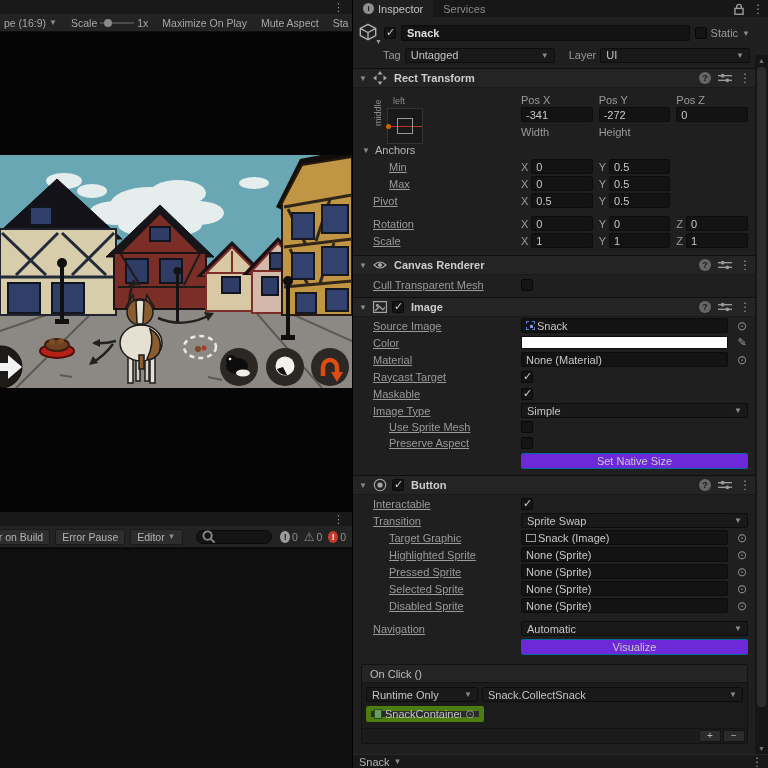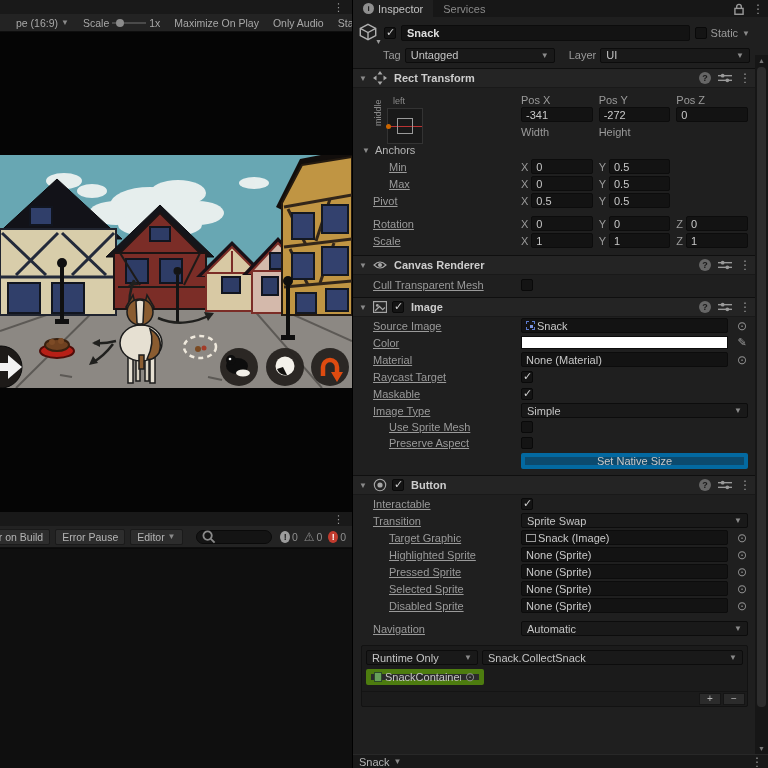--- a/index.html
+++ b/index.html
@@ -62,21 +62,21 @@
 
   .cb { width:12px; height:12px; background:#141414; border:1px solid #090909; border-radius:2px;
         position:relative; flex:0 0 auto; }
   .cb.on::after { content:"✓"; position:absolute; left:1px; top:-2px; color:#cfcfcf; font-size:11px; }
 
   .fld { background:#131313; border:1px solid #0c0c0c; border-radius:2px; height:15px;
          color:#c8c8c8; padding:0 4px; display:flex; align-items:center; min-width:0; }
   .dd  { background:#191919; border:1px solid #0c0c0c; border-radius:2px; height:15px;
          color:#c4c4c4; padding:0 5px; display:flex; align-items:center; min-width:0; }
   .dd .caret { margin-left:auto; }
-  .ubtn { background:#0c4a6e; border:4px solid #0369a1; border-radius:2px; height:16px;
+  .ubtn { background:#6d28d9; border:1px solid #0369a1; border-radius:2px; height:16px;
           color:#c8c8c8; display:flex; align-items:center; justify-content:center; }
 
   .chead { height:20px; background:#242424; border-top:1px solid #0f0f0f; border-bottom:1px solid #191919;
            display:flex; align-items:center; gap:5px; padding:0 5px; }
   .chead .title { font-weight:bold; color:#cdcdcd; margin-left:2px; }
   .hicons { margin-left:auto; display:flex; align-items:center; gap:7px; }
   .fold { font-size:8px; color:#8a8a8a; width:10px; text-align:center; }
   .help { width:12px; height:12px; border-radius:50%; background:#666; color:#181818;
           font-size:9px; font-weight:bold; text-align:center; line-height:12px; }
   .kebab { color:#9a9a9a; font-size:12px; }
@@ -144,36 +144,36 @@
 
 <div id="root">
 
   <div class="left">
 
     <div class="tabstrip" style="top:0">
       <div class="kebab">⋮</div>
     </div>
 
     <div class="gtoolbar" style="top:14px">
-      <div class="item" style="margin-left:16px">
+      <div class="item" style="margin-left:4px">
         <span>pe (16:9)</span>
         <span class="caret">▼</span>
       </div>
       <div class="item">
         <span>Scale</span>
         <span class="slider">
             <span class="knob"></span>
           </span>
         <span>1x</span>
       </div>
       <div class="item">
         <span>Maximize On Play</span>
       </div>
       <div class="item">
-        <span>Only Audio</span>
+        <span>Mute Aspect</span>
       </div>
       <div class="item">
         <span>Sta</span>
       </div>
     </div>
 
     <div class="gameblack"></div>
 
     <div class="scene-wrap">
       <svg width="352" height="233" viewBox="0 0 352 233">
@@ -731,22 +731,27 @@
       <div style="height:6px"></div>
       <div class="crow">
         <span class="lbl">Navigation</span>
         <div class="valarea">
           <div class="dd" style="flex:1">
             <span>Automatic</span>
               <span class="caret">▼</span>
           </div>
         </div>
       </div>
+      <div class="crow" style="height:19px">
+        <span class="lbl"></span>
+        <div class="ubtn" style="flex:1">Visualize</div>
+      </div>
 
       <div class="onclick">
+        <div class="oc-head">On Click ()</div>
         <div class="oc-body">
           <div class="oc-row">
             <div class="dd" style="width:112px">
               <span>Runtime Only</span>
                 <span class="caret">▼</span>
             </div>
             <div class="dd" style="flex:1">
               <span>Snack.CollectSnack</span>
                 <span class="caret">▼</span>
             </div>

